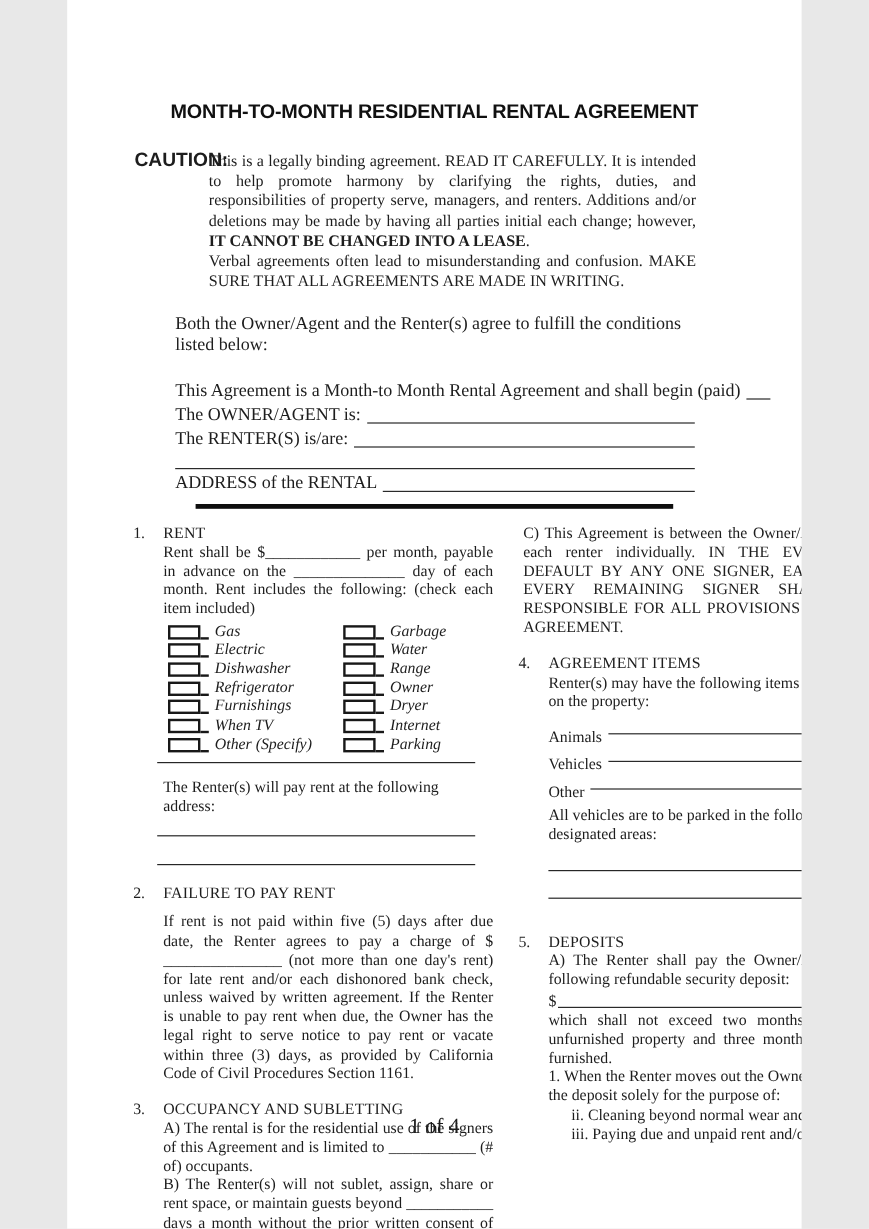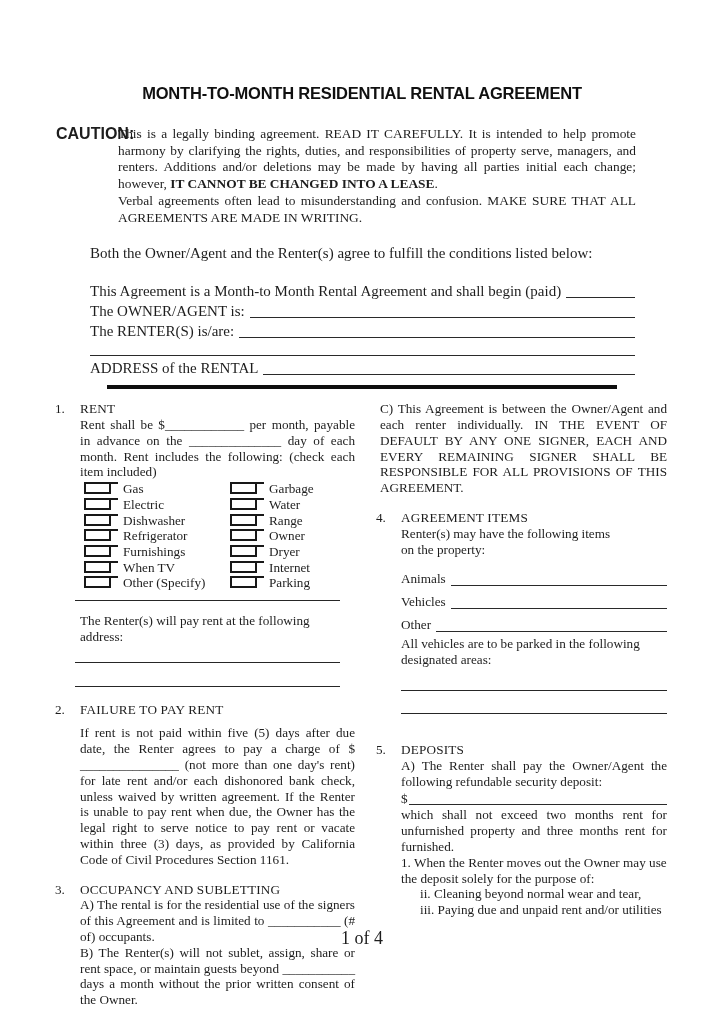--- a/index.html
+++ b/index.html
@@ -1,18 +1,18 @@
 <!DOCTYPE html>
 <html><head>
 <meta charset="utf-8">
 <style>
   html,body{margin:0;padding:0;background:#e8e8e8;}
   .page{
     position:relative;
-    width:724px;height:1024px;
+    width:612px;height:1024px;
     background:#ffffff;
     font-family:"Liberation Serif", serif;
     color:#1d1d1d;
     overflow:hidden;
     margin:0 auto;
     box-sizing:border-box;
   }
   .title{
     margin:0;
     padding-top:84px;
@@ -81,21 +81,21 @@
   .sec-body{margin-left:25px;}
   .just{text-align:justify;}
   p{margin:0;}
   
   .cb-grid{
     display:grid;
     grid-template-columns:146px 1fr;
     padding-left:4px;
     margin-top:2px;
   }
-  .cb-item{display:flex;align-items:flex-start;height:15.7px;}
+  .cb-item{display:flex;align-items:flex-end;height:15.7px;font-style:italic;}
   .cb{
     box-sizing:border-box;
     width:27px;height:12px;
     border:2px solid #181818;
     border-bottom-width:2.5px;
     flex:0 0 27px;
   }
   .cb-tail{width:7px;border-bottom:2px solid #181818;flex:0 0 7px;}
   .cb-label{margin-left:5px;line-height:14px;white-space:nowrap;}
   
@@ -107,21 +107,21 @@
   .pay-line-2{margin-top:23px;}
   .section-2{margin-top:15px;}
   .section-2 .sec-body{margin-top:8px;}
   .section-3{margin-top:14px;}
   .s3-b{margin-top:0;}
   
   .c-clause{margin-left:4px;text-align:justify;}
   .section-4{margin-top:14px;}
   .s4-intro{max-width:218px;}
   .field-rows{margin-top:10px;}
-  .field-row{display:flex;align-items:flex-end;height:23px;}
+  .field-row{display:flex;align-items:center;height:23px;}
   .field-row .lbl{white-space:nowrap;line-height:23px;}
   .field-row .fill{margin-bottom:4px;}
   .parking{max-width:252px;}
   .park-line-1{margin-top:22px;}
   .park-line-2{margin-top:22px;}
   .section-5{margin-top:28px;}
   .dollar-row{display:flex;align-items:flex-end;height:17px;margin-top:1px;}
   .dollar-row .lbl{line-height:17px;}
   .dollar-row .fill{margin-left:1px;margin-bottom:2px;}
   .sub-item{padding-left:34px;text-indent:-15px;}

